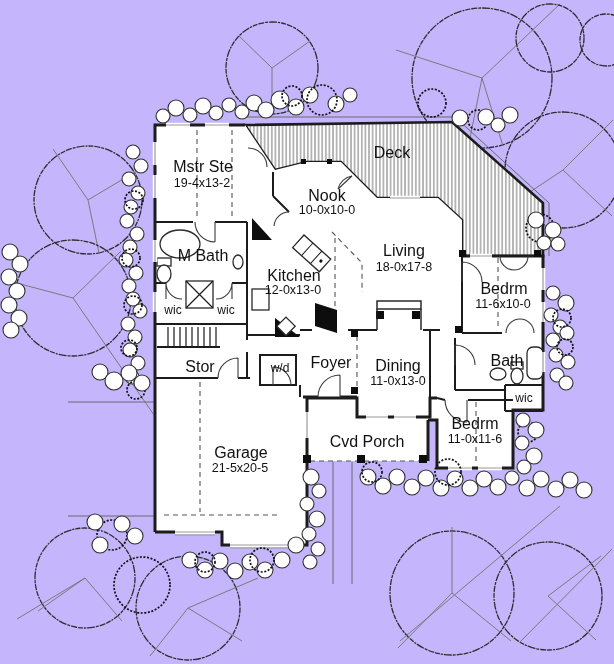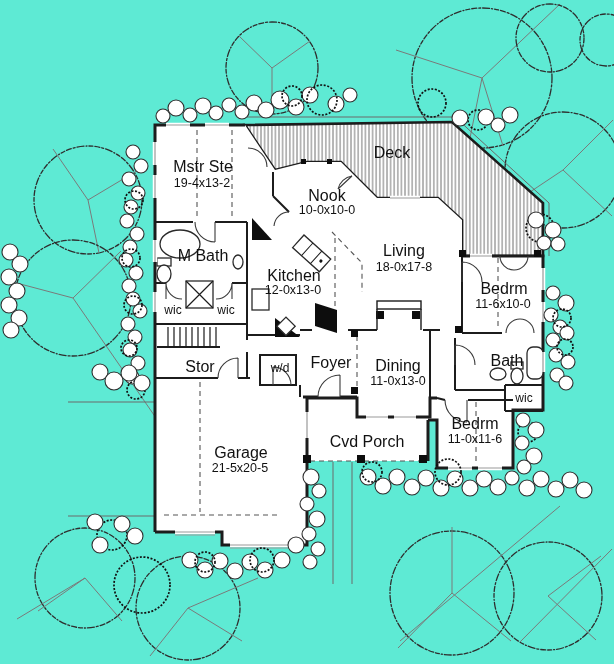--- a/index.html
+++ b/index.html
@@ -1,16 +1,16 @@
 <!DOCTYPE html>
 <html><head>
 <meta charset="utf-8">
 <style>
   html,body{margin:0;padding:0;background:#fff;}
-  .sheet{width:614px;height:664px;position:relative;background:#5eead4;overflow:hidden;}
+  .sheet{width:614px;height:664px;position:relative;background:#c4b5fd;overflow:hidden;}
   svg{display:block;font-family:"Liberation Sans",sans-serif;}
   text{fill:#111;}
   .room-name{font-size:16px;}
   .room-dims{font-size:12.5px;}
   .small-label{font-size:12px;}
   .wall{stroke:#1c1c1c;fill:none;}
   .thin{stroke:#6a6a6a;stroke-width:1;fill:none;}
   .dash{stroke:#555;stroke-width:1.1;stroke-dasharray:5 4;fill:none;}
   .arc{stroke:#3a3a3a;stroke-width:1.1;fill:none;}
   .tree{stroke:#2e2e2e;stroke-width:1.3;fill:none;stroke-dasharray:5 2 2 2 7 2 1 2 4 2;stroke-linecap:round;}

